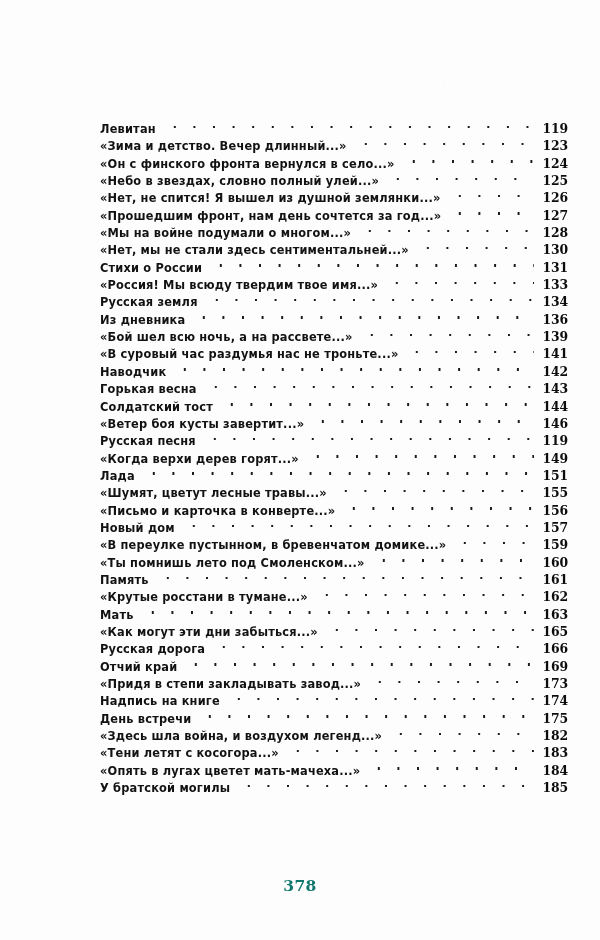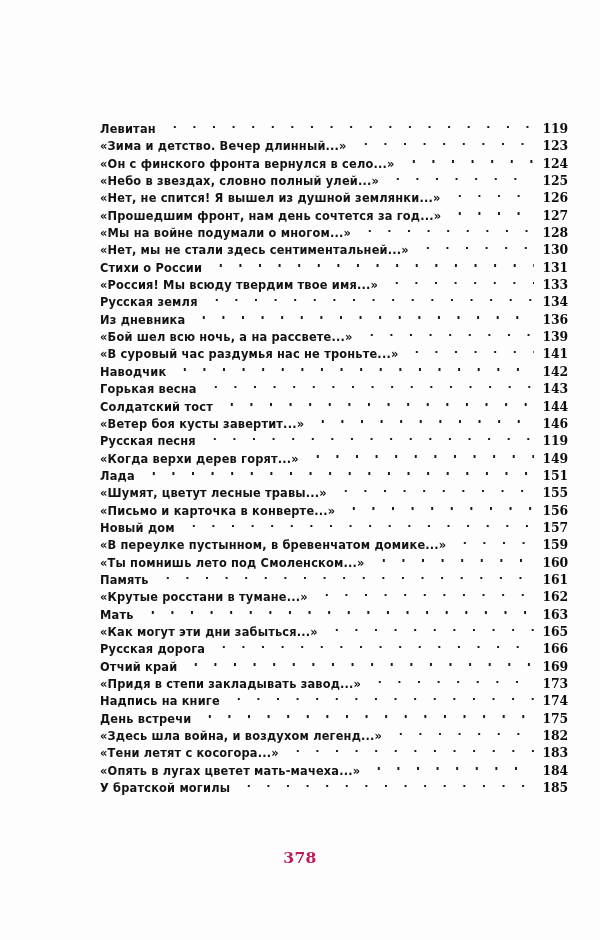--- a/index.html
+++ b/index.html
@@ -98,28 +98,28 @@
     font-weight: bold;
     font-size: 12.4px;
     color: #0d0d0d;
     letter-spacing: -.1px;
     margin-top: 26px;
   }
 
   
   #folio {
     position: absolute;
-    top: 848px;
+    top: 876px;
     left: 0;
     width: 600px;
     text-align: center;
     font-family: "DejaVu Serif", "Liberation Serif", serif;
     font-weight: bold;
     font-size: 15.5px;
-    color: #be185d;
+    color: #0f766e;
     letter-spacing: .4px;
   }
 </style>
 </head>
 <body>
 
 <div id="page">
 
   <div id="toc">
       <div class="toc-row">

